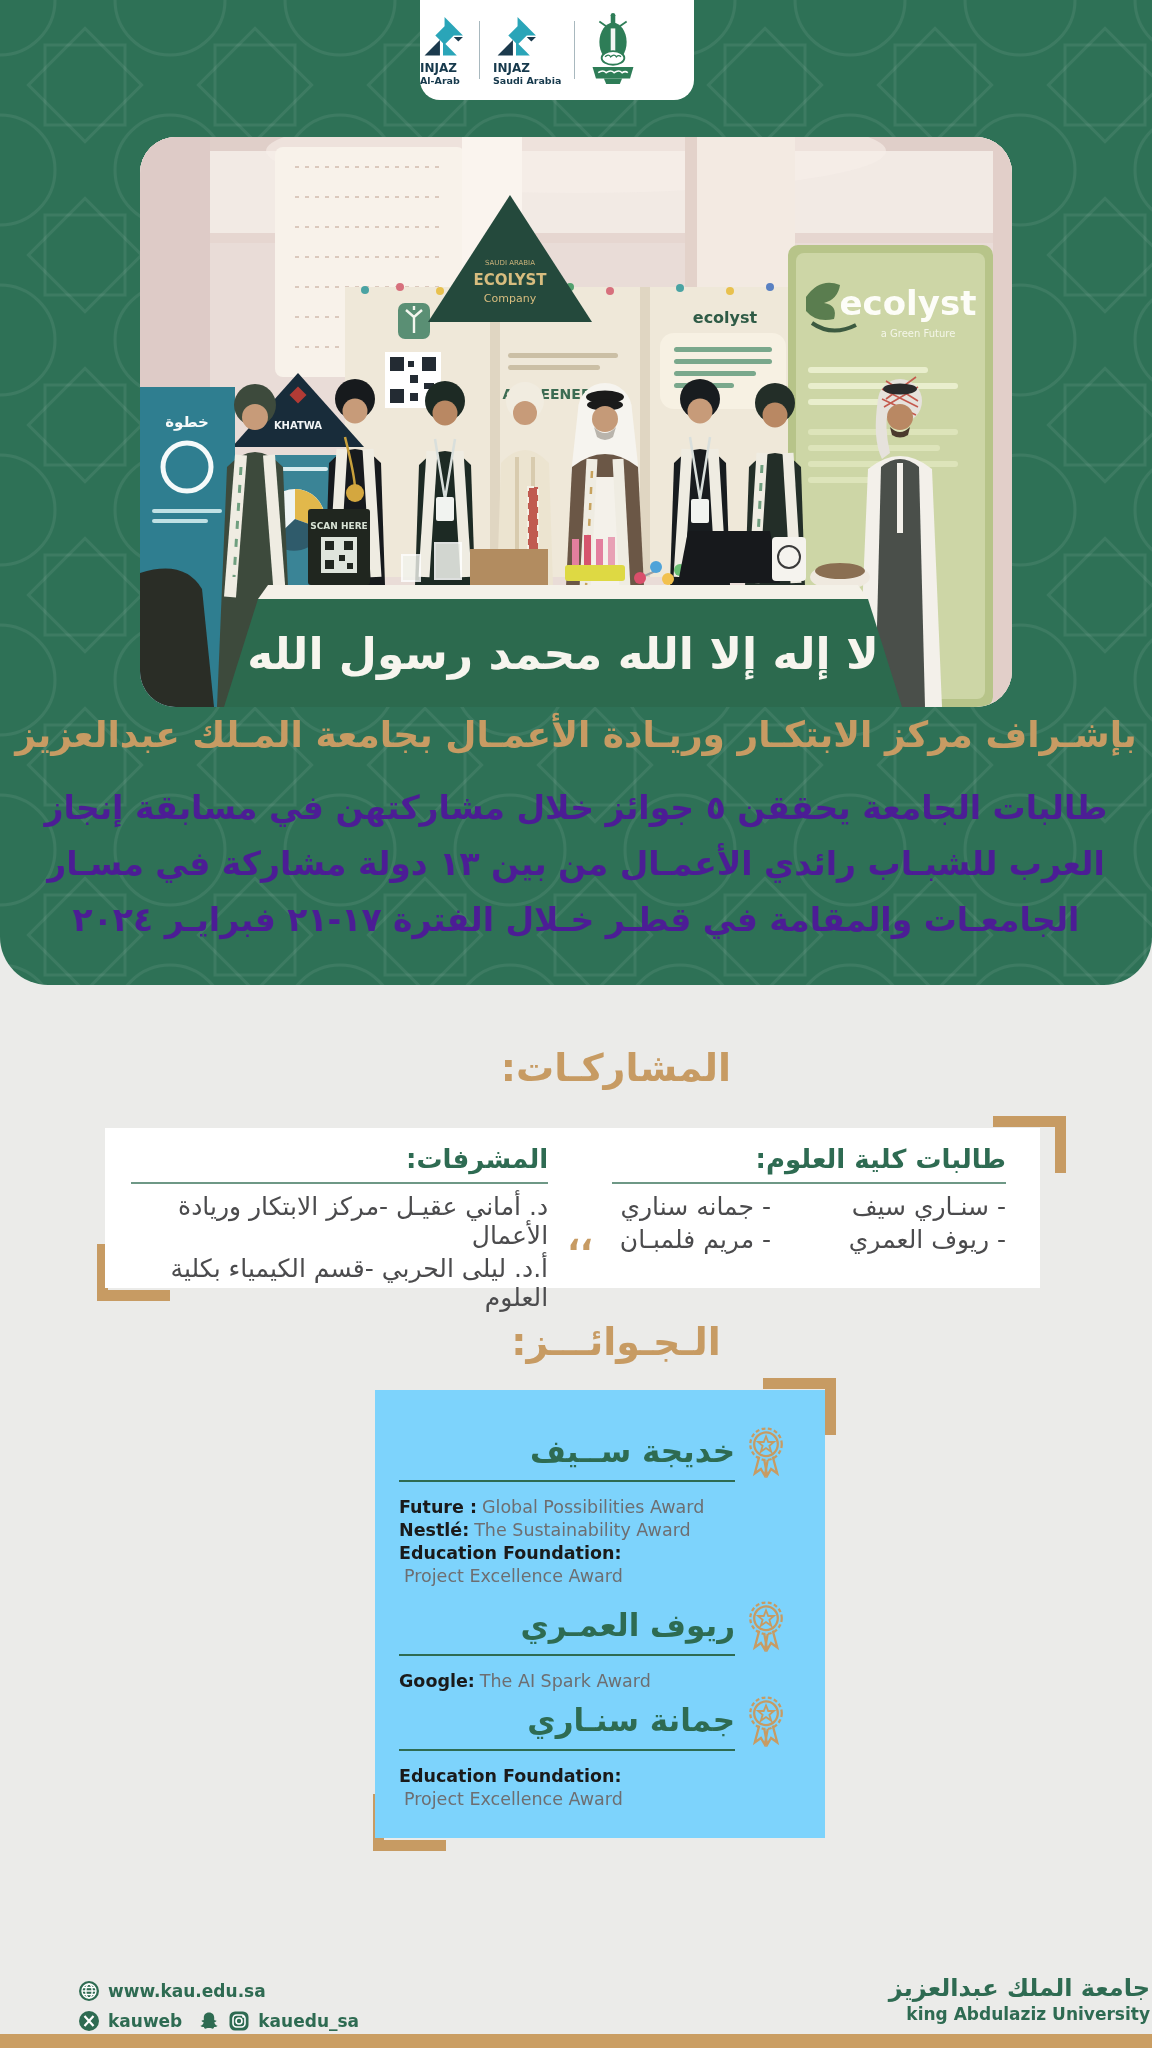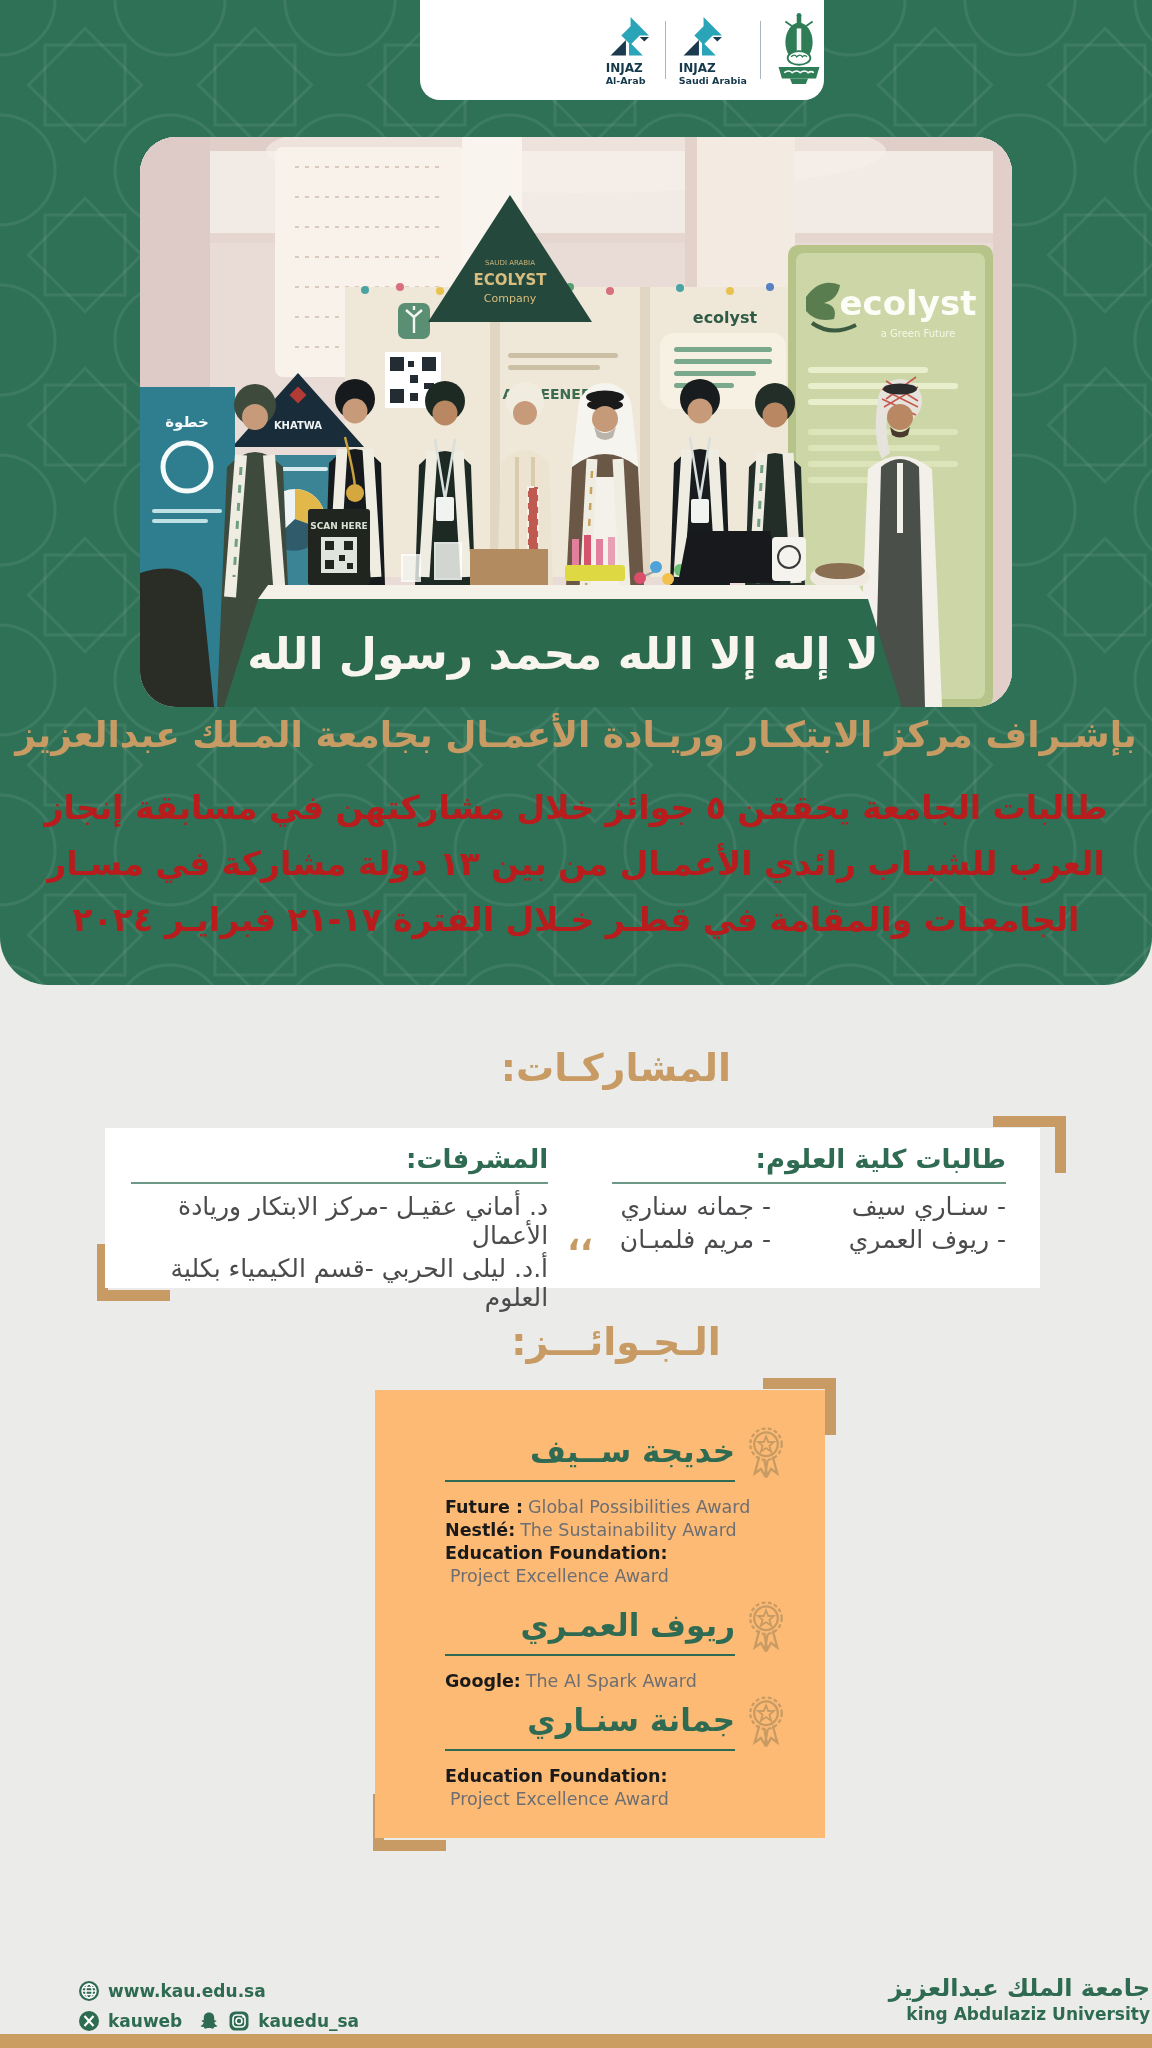--- a/index.html
+++ b/index.html
@@ -4,35 +4,35 @@
 <style>
   html,body{margin:0;padding:0;}
   body{width:1152px;height:2048px;position:relative;overflow:hidden;
        background:#EBEBE9;font-family:"DejaVu Sans",sans-serif;}
 
   
   .hero{position:absolute;top:0;left:0;width:1152px;height:985px;
         background:#2E7156;border-radius:0 0 48px 48px;overflow:hidden;}
   .hero .pattern{position:absolute;top:0;left:0;}
 
-  .logo-card{position:absolute;top:0;left:420px;width:404px;height:100px;
+  .logo-card{position:absolute;top:0;left:420px;width:274px;height:100px;
              background:#ffffff;border-radius:0 0 20px 20px;z-index:5;
-             display:flex;align-items:center;justify-content:flex-end;gap:13px;}
+             display:flex;align-items:center;justify-content:flex-start;gap:13px;}
   .logo-block{display:flex;flex-direction:column;align-items:flex-start;line-height:1;}
   .logo-block .l1{font-size:12px;font-weight:bold;color:#16394C;margin-top:3px;}
   .logo-block .l2{font-size:9.5px;font-weight:bold;color:#16394C;margin-top:2px;}
   .logo-divider{width:1px;height:58px;background:#A8B8BE;}
 
   .photo{position:absolute;top:137px;left:140px;width:872px;height:570px;
          border-radius:36px;overflow:hidden;z-index:4;background:#e9dcd7;}
 
   .sup-title{position:absolute;top:714px;left:0;width:1152px;text-align:center;
              color:#C79B63;font-size:36px;font-weight:bold;direction:rtl;z-index:4;}
   .hero-body{position:absolute;top:780px;left:0;width:1152px;text-align:center;
-             color:#b91c1c;font-size:33px;font-weight:bold;line-height:56px;
+             color:#4c1d95;font-size:33px;font-weight:bold;line-height:56px;
              direction:rtl;z-index:4;}
 
   
   .section-title{position:absolute;left:0;width:1152px;text-align:center;
                  color:#C79B63;font-size:38px;font-weight:bold;direction:rtl;margin-left:40px;}
 
   
   .card1{position:absolute;left:105px;top:1128px;width:935px;height:160px;
          background:#ffffff;z-index:2;display:flex;direction:rtl;
          padding:16px 34px 0 26px;box-sizing:border-box;}
@@ -48,22 +48,22 @@
   .quote{width:64px;text-align:center;color:#C79B63;font-size:34px;
          font-weight:bold;padding-top:74px;}
 
   
   .br{position:absolute;width:62px;height:46px;z-index:1;}
   .br-tr{border-top:11px solid #C79B63;border-right:11px solid #C79B63;}
   .br-bl{border-bottom:11px solid #C79B63;border-left:11px solid #C79B63;}
 
   
   .card2{position:absolute;left:375px;top:1390px;width:450px;height:448px;
-         background:#fdba74;z-index:2;box-sizing:border-box;
-         padding:34px 36px 0 70px;}
+         background:#7dd3fc;z-index:2;box-sizing:border-box;
+         padding:34px 36px 0 24px;}
   .award-head{display:flex;direction:rtl;align-items:center;gap:8px;}
   .award-name{flex:1;text-align:right;color:#2E6B52;font-size:31px;
               font-weight:bold;direction:rtl;}
   .award-rule{height:2px;background:#2E6B52;border:0;margin:2px 54px 14px 0;}
   .award-lines{direction:ltr;text-align:left;font-size:17.5px;line-height:23px;}
   .award-lines .b{font-weight:bold;color:#1A1A1A;margin-right:5px;}
   .award-lines .r{color:#6D6E71;}
   .mt{margin-top:10px;}
 
   

